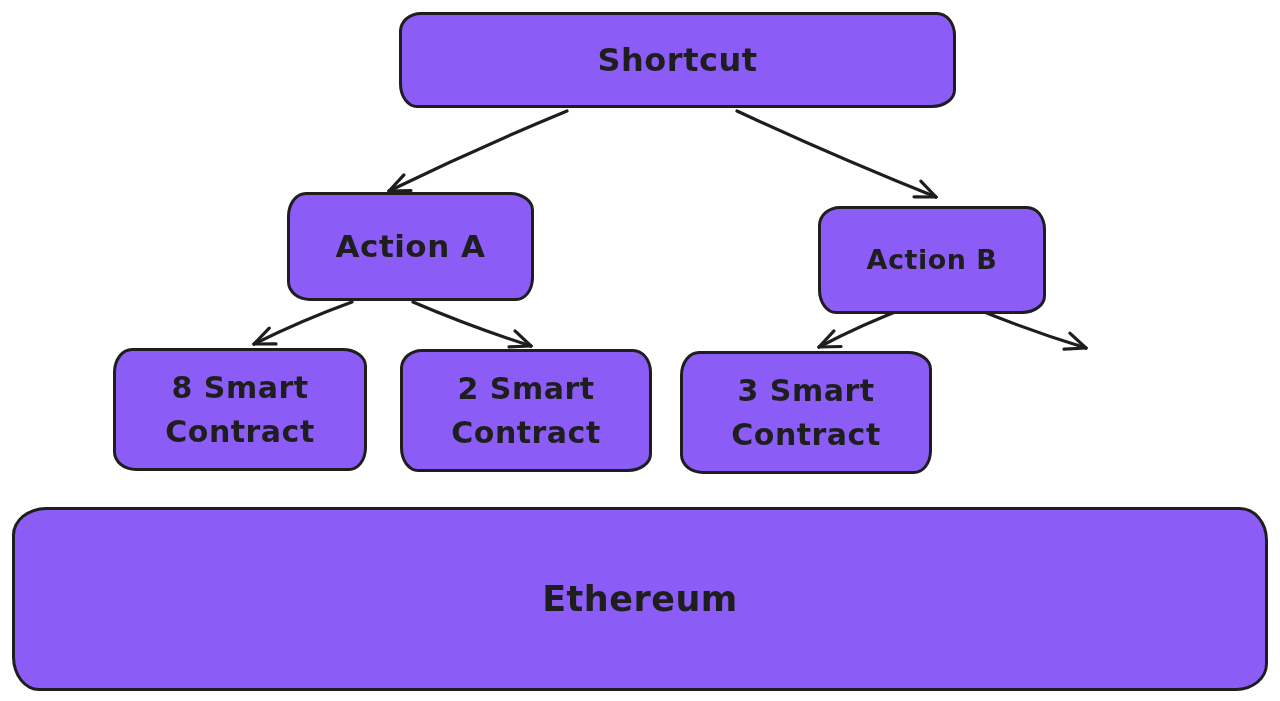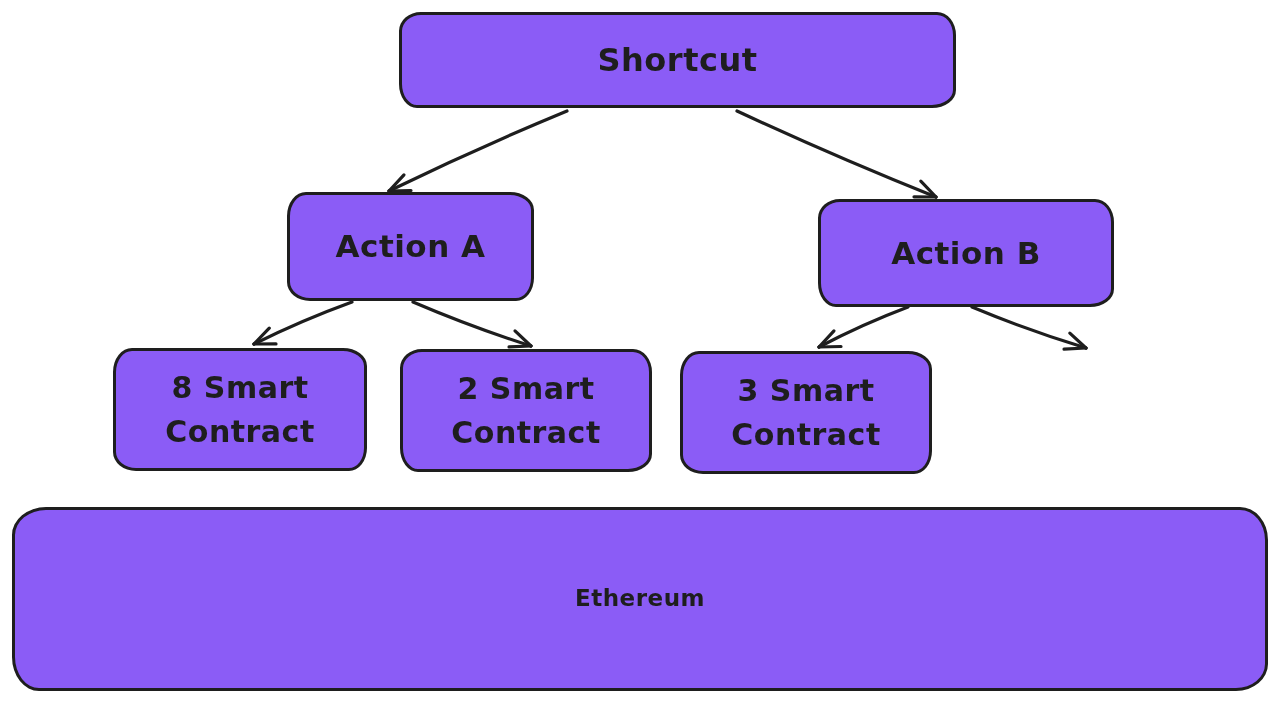--- a/index.html
+++ b/index.html
@@ -33,26 +33,26 @@
     font-size: 30px;
     z-index: 2;
   }
   
   .r-a { border-radius: 22px 19px 24px 18px / 19px 23px 18px 24px; }
   .r-b { border-radius: 19px 24px 18px 23px / 24px 18px 23px 19px; }
   .r-big { border-radius: 34px 28px 32px 27px / 28px 33px 27px 34px; }
 
   #node-shortcut   { left: 399px; top:  12px; width: 557px; height:  96px; font-size: 32px; }
   #node-action-a   { left: 247px; top: 192px; width: 247px; height: 109px; font-size: 31px; margin-left: 40px; }
-  #node-action-b   { left: 818px; top: 199px; width: 296px; height: 108px; font-size: 31px; }
+  #node-action-b   { left: 818px; top: 206px; width: 228px; height: 108px; font-size: 27px; }
   #node-contract-1 { left: 113px; top: 348px; width: 254px; height: 123px; padding: 0 12px; }
   #node-contract-2 { left: 400px; top: 349px; width: 252px; height: 123px; padding: 14px 12px; justify-content: center; }
   #node-contract-3 { left: 680px; top: 351px; width: 252px; height: 123px; padding: 0 12px; }
   #node-contract-4 { left: 962px; top: 351px; width: 250px; height: 125px; padding: 0 12px; }
-  #node-ethereum   { left:  12px; top: 507px; width: 1256px; height: 184px; font-size: 23px; }
+  #node-ethereum   { left:  12px; top: 507px; width: 1256px; height: 184px; font-size: 35px; }
 
   #edges-layer {
     position: absolute;
     left: 0;
     top: 0;
     width: 1280px;
     height: 701px;
     z-index: 1;
     pointer-events: none;
   }

